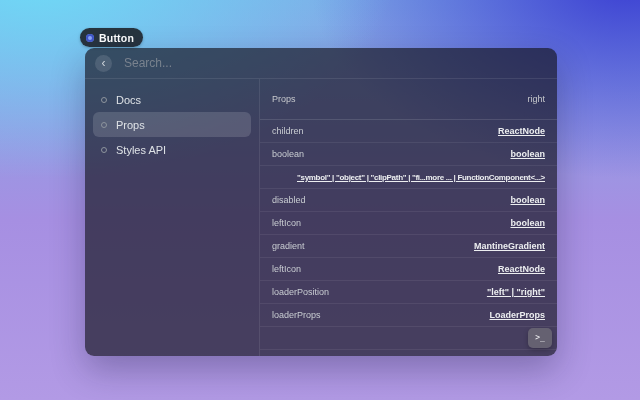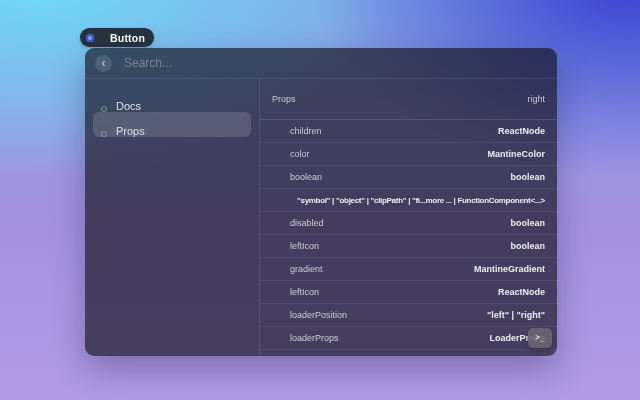--- a/index.html
+++ b/index.html
@@ -6,21 +6,21 @@
   body{
     width:640px;height:400px;overflow:hidden;position:relative;
     font-family:"Liberation Sans",sans-serif;
     background:
       radial-gradient(90% 85% at 6% -8%, rgba(110,220,247,1) 0%, rgba(110,220,247,0) 62%),
       radial-gradient(80% 80% at 98% -5%, rgba(59,62,210,1) 0%, rgba(59,62,210,0) 62%),
       linear-gradient(180deg,#7fa9e6 0%,#a68fe2 55%,#b29ae5 100%);
   }
   .badge{
     position:absolute;left:80px;top:28px;height:19px;
-    display:flex;align-items:center;gap:16px;padding:0 9px 0 6px;
+    display:flex;align-items:center;gap:5px;padding:0 9px 0 6px;
     background:rgba(33,39,48,0.92);border-radius:10px;
     color:#fff;font-size:10.5px;font-weight:700;letter-spacing:.2px;
     box-shadow:0 1px 3px rgba(0,0,0,0.25);
   }
   .badge-dot{
     width:8px;height:8px;border-radius:50%;
     background:#8aa4f8;box-shadow:inset 0 0 0 2px #3f56c9;
   }
   .panel{
     position:absolute;left:85px;top:48px;width:472px;height:308px;
@@ -45,42 +45,42 @@
     color:#14532d;font-size:12px;font-family:"Liberation Sans",sans-serif;
   }
   .search-input::placeholder{color:#79828e;}
   .panel-body{flex:1;display:flex;min-height:0;}
   .sidebar{
     width:175px;flex:0 0 175px;box-sizing:border-box;
     border-right:1px solid rgba(255,255,255,0.09);
     padding:8px;
   }
   .side-item{
-    height:25px;display:flex;align-items:flex-end;gap:9px;
+    height:25px;display:flex;align-items:center;gap:9px;
     padding:0 8px;border-radius:6px;cursor:pointer;
     font-size:11px;color:#dee2e6;
   }
   .side-item.selected{background:rgba(255,255,255,0.14);}
   .ring-icon{
     width:6px;height:6px;border-radius:50%;flex:0 0 6px;
     border:1.2px solid #8d949d;box-sizing:border-box;
   }
   .props-table{flex:1;min-width:0;display:flex;flex-direction:column;font-size:9px;}
   .t-head{
     height:40px;flex:0 0 40px;display:flex;align-items:center;justify-content:space-between;
     padding:0 12px;color:#c7c9cd;
     border-bottom:1px solid rgba(255,255,255,0.12);
   }
   .t-row{
     height:22px;flex:0 0 22px;display:flex;align-items:center;justify-content:space-between;
     padding:0 12px;border-bottom:1px solid rgba(255,255,255,0.07);
     white-space:nowrap;
   }
-  .t-name{color:#c9cdd2;margin-left:18px;}
-  .t-type{color:#eceef0;font-weight:700;}
+  .t-name{color:#c9cdd2;}
+  .t-type{color:#eceef0;font-weight:700;text-decoration:underline;}
   .t-row.long{justify-content:flex-end;overflow:hidden;}
   .t-row.long .t-type{font-size:8px;letter-spacing:-0.3px;}
   .console-btn{
     position:absolute;left:528px;top:328px;width:24px;height:20px;
     border-radius:5px;border:none;cursor:pointer;
     background:rgba(104,100,115,0.92);color:#f1f1f4;
     font-family:"DejaVu Sans Mono",monospace;font-size:8px;line-height:20px;
     text-align:center;padding:0;box-shadow:0 2px 5px rgba(0,0,0,0.25);
   }
 </style>
@@ -102,34 +102,34 @@
   <div class="panel-body">
     <div class="sidebar">
         <div class="side-item">
           <span class="ring-icon"></span>
           <span>Docs</span>
         </div>
         <div class="side-item selected">
           <span class="ring-icon"></span>
           <span>Props</span>
         </div>
+        <div class="side-item">
+          <span class="ring-icon"></span>
+          <span>Styles API</span>
+        </div>
       </div>
     <div class="props-table">
       <div class="t-head">
         <span>Props</span>
         <span>right</span>
       </div>
       <div id="rows-host" style="display:flex;flex-direction:column;min-height:0;">
           <div class="t-row">
             <span class="t-name">children</span>
             <span class="t-type">ReactNode</span>
-          </div>
-          <div class="t-row">
-            <span class="t-name">color</span>
-            <span class="t-type">MantineColor</span>
           </div>
           <div class="t-row">
             <span class="t-name">boolean</span>
             <span class="t-type">boolean</span>
           </div>
           <div class="t-row long">
             <span class="t-type">"symbol" | "object" | "clipPath" | "fi...more ... | FunctionComponent&lt;...&gt;</span>
           </div>
           <div class="t-row">
             <span class="t-name">disabled</span>

